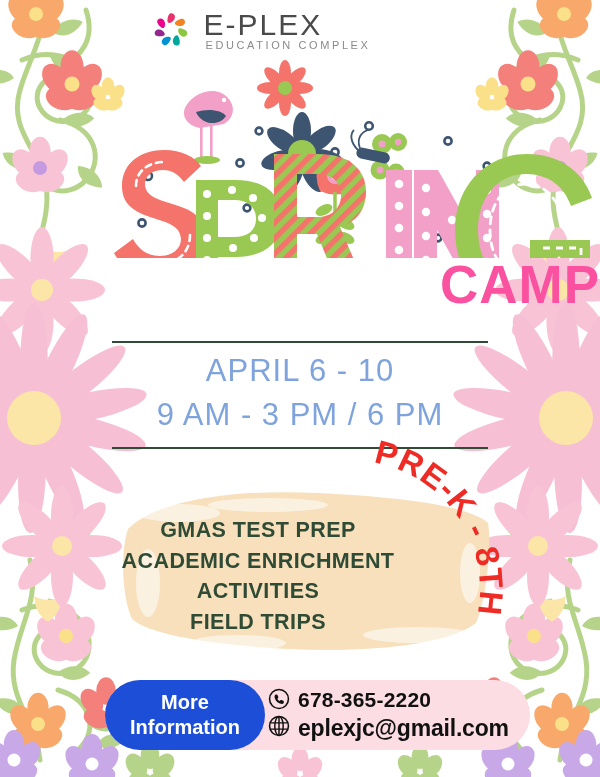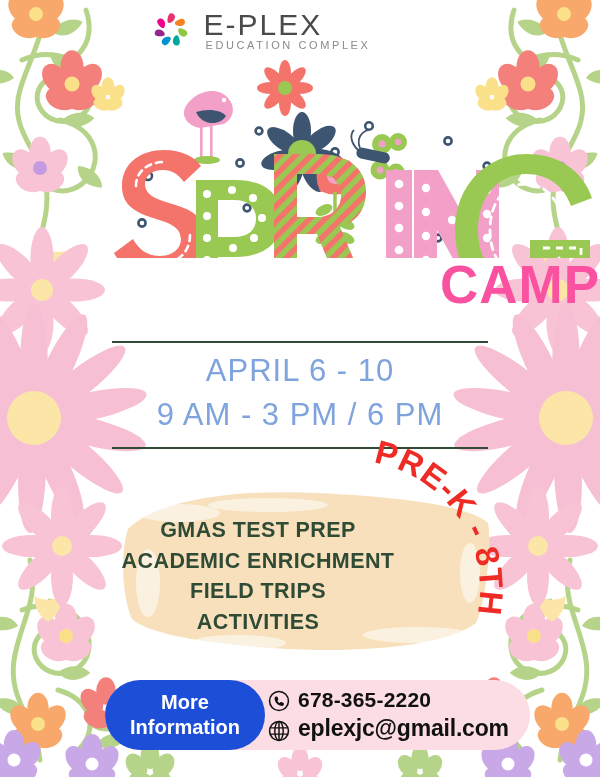--- a/index.html
+++ b/index.html
@@ -50,21 +50,21 @@
 
   
   .contactbar{position:absolute;left:105px;top:680px;width:425px;height:70px;
               background:#fcdde4;border-radius:35px;}
   .pill{position:absolute;left:105px;top:680px;width:160px;height:70px;
         background:#1d4ed8;border-radius:35px;color:#ffffff;
         display:flex;flex-direction:column;align-items:center;justify-content:center;
         font-size:20px;font-weight:bold;line-height:1.25;}
   .contact-lines{position:absolute;left:268px;top:684px;width:262px;height:62px;
                  display:flex;flex-direction:column;justify-content:center;gap:3px;}
-  .cline{display:flex;align-items:flex-end;gap:8px;color:#111;font-weight:bold;}
+  .cline{display:flex;align-items:flex-start;gap:8px;color:#111;font-weight:bold;}
   .cline .ico{width:22px;height:22px;flex:0 0 auto;}
   .phone-text{font-size:21px;letter-spacing:.2px;}
   .mail-text{font-size:23px;letter-spacing:-.2px;}
 </style>
 </head>
 <body>
 
 <div class="flyer">
 
   <div class="deco">
@@ -512,22 +512,22 @@
         <ellipse cx="300" cy="152" rx="55" ry="8"></ellipse>
         <ellipse cx="120" cy="160" rx="48" ry="8"></ellipse>
         <ellipse cx="30" cy="100" rx="12" ry="34"></ellipse>
         <ellipse cx="352" cy="90" rx="10" ry="30"></ellipse>
       </g>
     </svg>
   </div>
   <div class="programs">
     <div>GMAS TEST PREP</div>
     <div>ACADEMIC ENRICHMENT</div>
+    <div>ACTIVITIES</div>
     <div>FIELD TRIPS</div>
-    <div>ACTIVITIES</div>
   </div>
 
   <div class="grades">
     <svg width="200" height="190" viewBox="0 0 200 190" xmlns="http://www.w3.org/2000/svg">
       <defs>
         <path id="arcPath" d="M14 22 A 128 128 0 0 1 122 176" fill="none"></path>
       </defs>
       <text font-family="Liberation Sans, sans-serif" font-size="33" font-weight="bold" fill="#ee2b24" letter-spacing="1">
         <textPath href="#arcPath" startOffset="2%">PRE-K - 8TH</textPath>
       </text>

